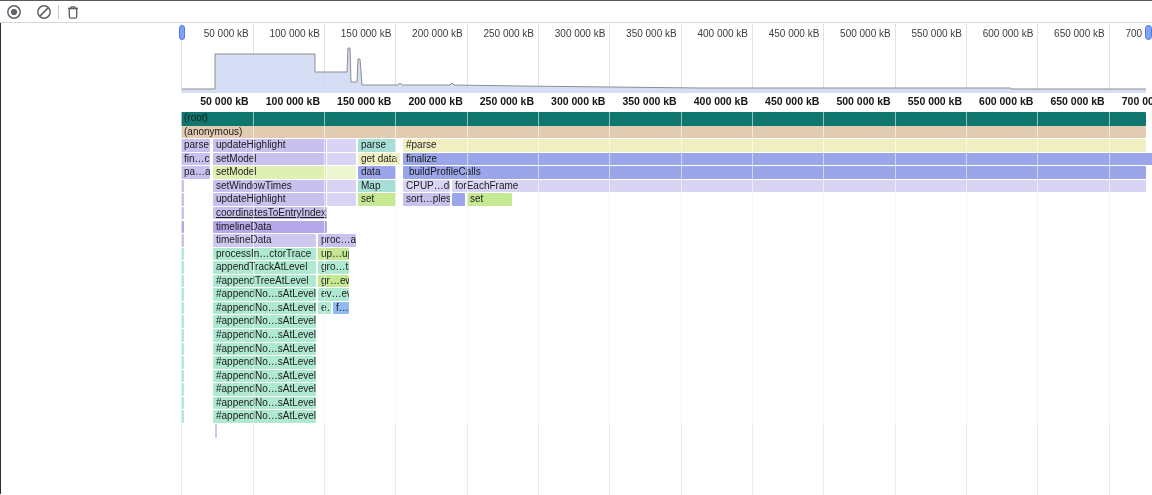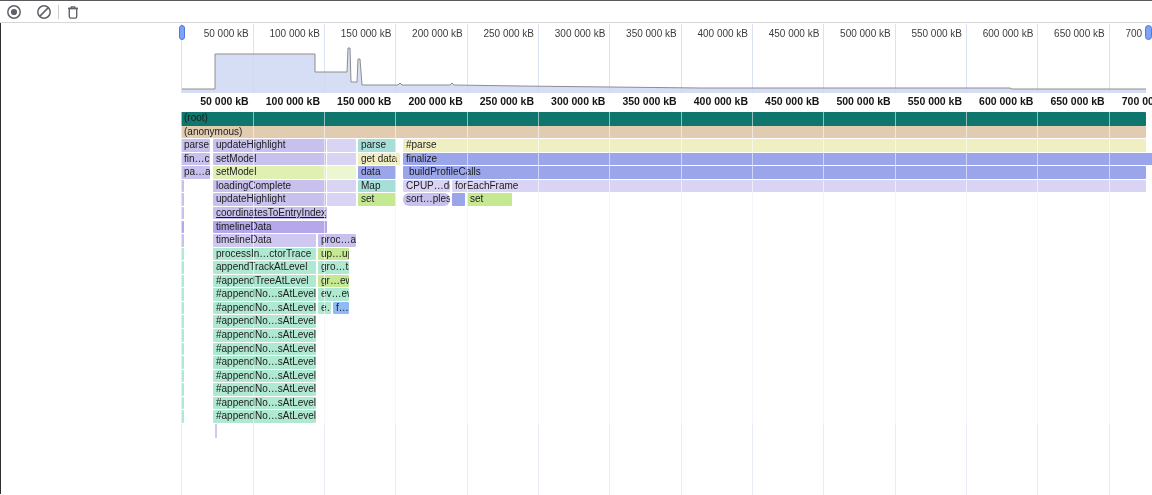--- a/index.html
+++ b/index.html
@@ -135,30 +135,30 @@
       <div class="seg" style="left: 213px; top: 151.695px; width: 113px; height: 12.5px; background: rgb(200, 193, 238);">setModel</div>
       <div class="seg" style="left: 327px; top: 151.695px; width: 29px; height: 12.5px; background: rgb(217, 211, 244);"></div>
       <div class="seg" style="left: 358px; top: 151.695px; width: 42px; height: 12.5px; background: rgb(240, 239, 194);">get data</div>
       <div class="seg" style="left: 403px; top: 151.695px; width: 851px; height: 12.5px; background: rgb(155, 165, 233);">finalize</div>
       <div class="seg" style="left: 181px; top: 165.26px; width: 29px; height: 12.5px; background: rgb(200, 193, 238);">pa…at</div>
       <div class="seg" style="left: 213px; top: 165.26px; width: 113px; height: 12.5px; background: rgb(223, 240, 178);">setModel</div>
       <div class="seg" style="left: 327px; top: 165.26px; width: 29px; height: 12.5px; background: rgb(236, 246, 208);"></div>
       <div class="seg" style="left: 358px; top: 165.26px; width: 38px; height: 12.5px; background: rgb(155, 165, 233);">data</div>
       <div class="seg" style="left: 403px; top: 165.26px; width: 743px; height: 12.5px; background: rgb(155, 165, 233); padding-left: 6px;">buildProfileCalls</div>
       <div class="seg" style="left: 181px; top: 178.825px; width: 2px; height: 12.5px; background: rgb(200, 193, 238);"></div>
-      <div class="seg" style="left: 213px; top: 178.825px; width: 113px; height: 12.5px; background: rgb(200, 193, 238);">loadingComplete</div>
+      <div class="seg" style="left: 213px; top: 178.825px; width: 113px; height: 12.5px; background: rgb(200, 193, 238);">setWindowTimes</div>
       <div class="seg" style="left: 327px; top: 178.825px; width: 29px; height: 12.5px; background: rgb(217, 211, 244);"></div>
       <div class="seg" style="left: 358px; top: 178.825px; width: 38px; height: 12.5px; background: rgb(167, 222, 215);">Map</div>
       <div class="seg" style="left: 403px; top: 178.825px; width: 47px; height: 12.5px; background: rgb(217, 211, 244);">CPUP…del</div>
       <div class="seg" style="left: 452px; top: 178.825px; width: 694px; height: 12.5px; background: rgb(217, 211, 244);">forEachFrame</div>
       <div class="seg" style="left: 181px; top: 192.39px; width: 2px; height: 12.5px; background: rgb(200, 193, 238);"></div>
       <div class="seg" style="left: 213px; top: 192.39px; width: 113px; height: 12.5px; background: rgb(200, 193, 238);">updateHighlight</div>
       <div class="seg" style="left: 327px; top: 192.39px; width: 29px; height: 12.5px; background: rgb(217, 211, 244);"></div>
       <div class="seg" style="left: 358px; top: 192.39px; width: 38px; height: 12.5px; background: rgb(197, 232, 147);">set</div>
-      <div class="seg" style="left: 403px; top: 192.39px; width: 47px; height: 12.5px; background: rgb(200, 193, 238); border-radius: 6px;">sort…ples</div>
+      <div class="seg" style="left: 403px; top: 192.39px; width: 47px; height: 12.5px; background: rgb(200, 193, 238);">sort…ples</div>
       <div class="seg" style="left: 452px; top: 192.39px; width: 13px; height: 12.5px; background: rgb(155, 165, 233);"></div>
       <div class="seg" style="left: 467px; top: 192.39px; width: 45px; height: 12.5px; background: rgb(197, 232, 147);">set</div>
       <div class="seg" style="left: 181px; top: 205.955px; width: 2px; height: 12.5px; background: rgb(200, 193, 238);"></div>
       <div class="seg" style="left: 213px; top: 205.955px; width: 114px; height: 12.5px; background: rgb(200, 193, 238); text-decoration: underline;">coordinatesToEntryIndex</div>
       <div class="seg" style="left: 181px; top: 219.52px; width: 2px; height: 12.5px; background: rgb(181, 167, 234);"></div>
       <div class="seg" style="left: 213px; top: 219.52px; width: 114px; height: 12.5px; background: rgb(181, 167, 234);">timelineData</div>
       <div class="seg" style="left: 181px; top: 233.085px; width: 2px; height: 12.5px; background: rgb(200, 193, 238);"></div>
       <div class="seg" style="left: 213px; top: 233.085px; width: 103px; height: 12.5px; background: rgb(207, 200, 241);">timelineData</div>
       <div class="seg" style="left: 318px; top: 233.085px; width: 38px; height: 12.5px; background: rgb(200, 193, 238);">proc…ata</div>
       <div class="seg" style="left: 181px; top: 246.65px; width: 2px; height: 12.5px; background: rgb(175, 233, 210);"></div>

